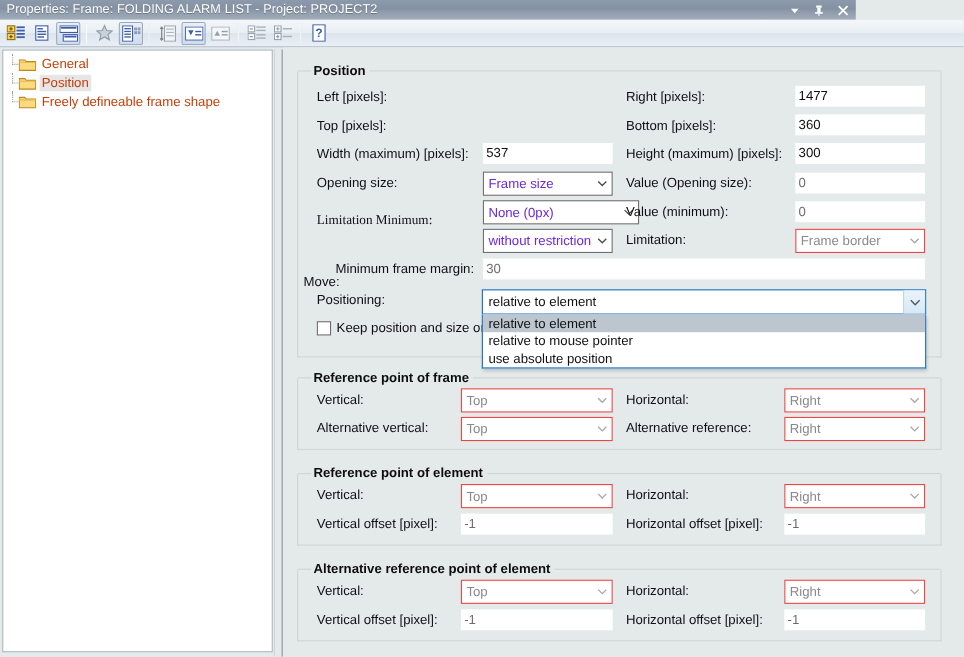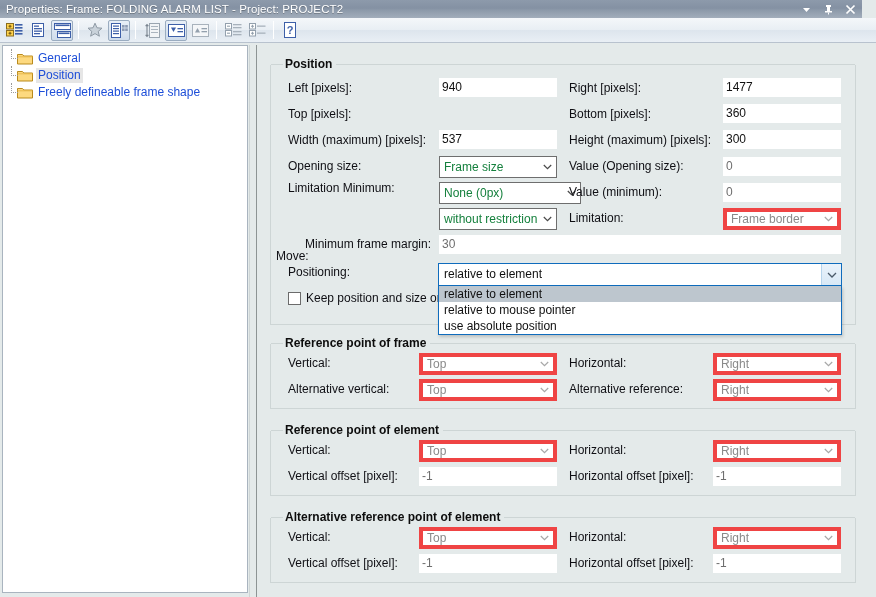--- a/index.html
+++ b/index.html
@@ -8,21 +8,21 @@
     width: 876px; height: 597px;
     overflow: hidden;
     font-family: "Liberation Sans", sans-serif;
     font-size: 12px;
     color: #1b1b1b;
   }
   body { background: #e4eaea; }
 
   
   .titlebar {
-    position: absolute; left: 0; top: 0; width: 862px; height: 18px;
+    position: absolute; left: 0; top: 0; width: 778px; height: 18px;
     background: linear-gradient(to bottom, #8d9aab 0%, #8491a3 45%, #8c99a9 55%, #a2adbb 100%);
     display: flex; align-items: center;
   }
   .titlebar-text {
     color: #ffffff; font-size: 11.5px; padding-left: 6px;
     white-space: nowrap; letter-spacing: 0.1px;
     text-shadow: 0 1px 0 rgba(0,0,0,0.25);
   }
   .titlebar-buttons {
     margin-left: auto; display: flex; align-items: center;
@@ -66,21 +66,21 @@
   .tree-dots::before {
     content: ""; position: absolute; left: 0; top: -1px; bottom: 8px;
     border-left: 1px dotted #9a9a9a;
   }
   .tree-dots::after {
     content: ""; position: absolute; left: 0; top: 8px; width: 7px;
     border-top: 1px dotted #9a9a9a;
   }
   .tree-item:last-child .tree-dots::before { bottom: 8px; }
   .folder { width: 16px; height: 13px; margin-right: 3px; flex: 0 0 auto; }
-  .tree-label { font-size: 12px; color: #1d4ed8; padding: 0 2px; line-height: 15px; }
+  .tree-label { font-size: 12px; color: #c2410c; padding: 0 2px; line-height: 15px; }
   .tree-item.selected .tree-label { background: #e6e6e6; }
 
   
   .splitter {
     position: absolute; left: 249px; top: 45px; width: 8px; height: 552px;
     background: #e4eaea;
     border-left: 1px solid #cfd6d6;
     border-right: 1px solid #8d9494;
   }
 
@@ -121,28 +121,28 @@
     color: #101010; padding: 0 3px; line-height: 19px;
   }
   .txt.dim { color: #6e6e6e; }
 
   .combo {
     position: absolute; height: 22px; background: #ffffff;
     border: 1px solid #6e6e6e;
     display: flex; align-items: center;
   }
   .combo .cval {
-    flex: 1 1 auto; padding-left: 4px; font-size: 12px; color: #15803d;
+    flex: 1 1 auto; padding-left: 4px; font-size: 12px; color: #6d28d9;
     overflow: hidden; white-space: nowrap; line-height: 20px;
   }
   .combo .carrow {
     width: 17px; height: 100%; display: flex; align-items: center; justify-content: center;
   }
   .combo.disabled {
-    border: 4px solid #ef4444; background: #ffffff;
+    border: 1px solid #ef4444; background: #ffffff;
   }
   .combo.disabled .cval { color: #8a8a8a; }
 
   .chev { display: block; }
 
   
   .combo-open {
     position: absolute; height: 23px; background: #ffffff;
     border: 1px solid #0f6cbd;
     display: flex; align-items: center; z-index: 40;
@@ -358,21 +358,20 @@
 <div class="splitter"></div>
 
 <div class="content">
 
   <div class="group" style="left:12px; top:22px; width:586px; height:260px;">
     <div class="group-topline-l"></div>
     <div class="group-topline-r"></div>
     <div class="group-title">Position</div>
 
     <div class="lbl" style="left:17px; top:16px;">Left [pixels]:</div>
-    <input class="txt" style="left: 168px; top: 13px; width: 118px;" value="940">
     <div class="lbl" style="left:298px; top:16px;">Right [pixels]:</div>
     <input class="txt" style="left: 452px; top: 13px; width: 118px;" value="1477">
 
     <div class="lbl" style="left:17px; top:42px;">Top [pixels]:</div>
     <div class="lbl" style="left:298px; top:42px;">Bottom [pixels]:</div>
     <input class="txt" style="left: 452px; top: 39px; width: 118px;" value="360">
 
     <div class="lbl" style="left:17px; top:68px;">Width (maximum)  [pixels]:</div>
     <input class="txt" style="left: 168px; top: 65px; width: 118px;" value="537">
     <div class="lbl" style="left:298px; top:68px;">Height (maximum) [pixels]:</div>
@@ -383,21 +382,21 @@
       <div class="cval">Frame size</div>
       <div class="carrow">
         <svg class="chev" width="9" height="6" viewBox="0 0 9 6">
             <path d="M0.8 1 L4.5 4.7 L8.2 1" stroke="#4a4a4a" stroke-width="1.2" fill="none"></path>
           </svg>
       </div>
     </div>
     <div class="lbl" style="left:298px; top:94px;">Value (Opening size):</div>
     <input class="txt dim" style="left: 452px; top: 92px; width: 118px;" value="0">
 
-    <div class="lbl" style="left:17px; top:116px;">Limitation Minimum:</div>
+    <div class="lbl" style="left:17px; top:128px;font-family:Liberation Serif, serif;">Limitation Minimum:</div>
     <div class="combo" style="left:168px; top:117px; width:142px;">
       <div class="cval">None (0px)</div>
       <div class="carrow">
         <svg class="chev" width="9" height="6" viewBox="0 0 9 6">
             <path d="M0.8 1 L4.5 4.7 L8.2 1" stroke="#4a4a4a" stroke-width="1.2" fill="none"></path>
           </svg>
       </div>
     </div>
     <div class="lbl" style="left:298px; top:120px;">Value (minimum):</div>
     <input class="txt dim" style="left: 452px; top: 118px; width: 118px;" value="0">

